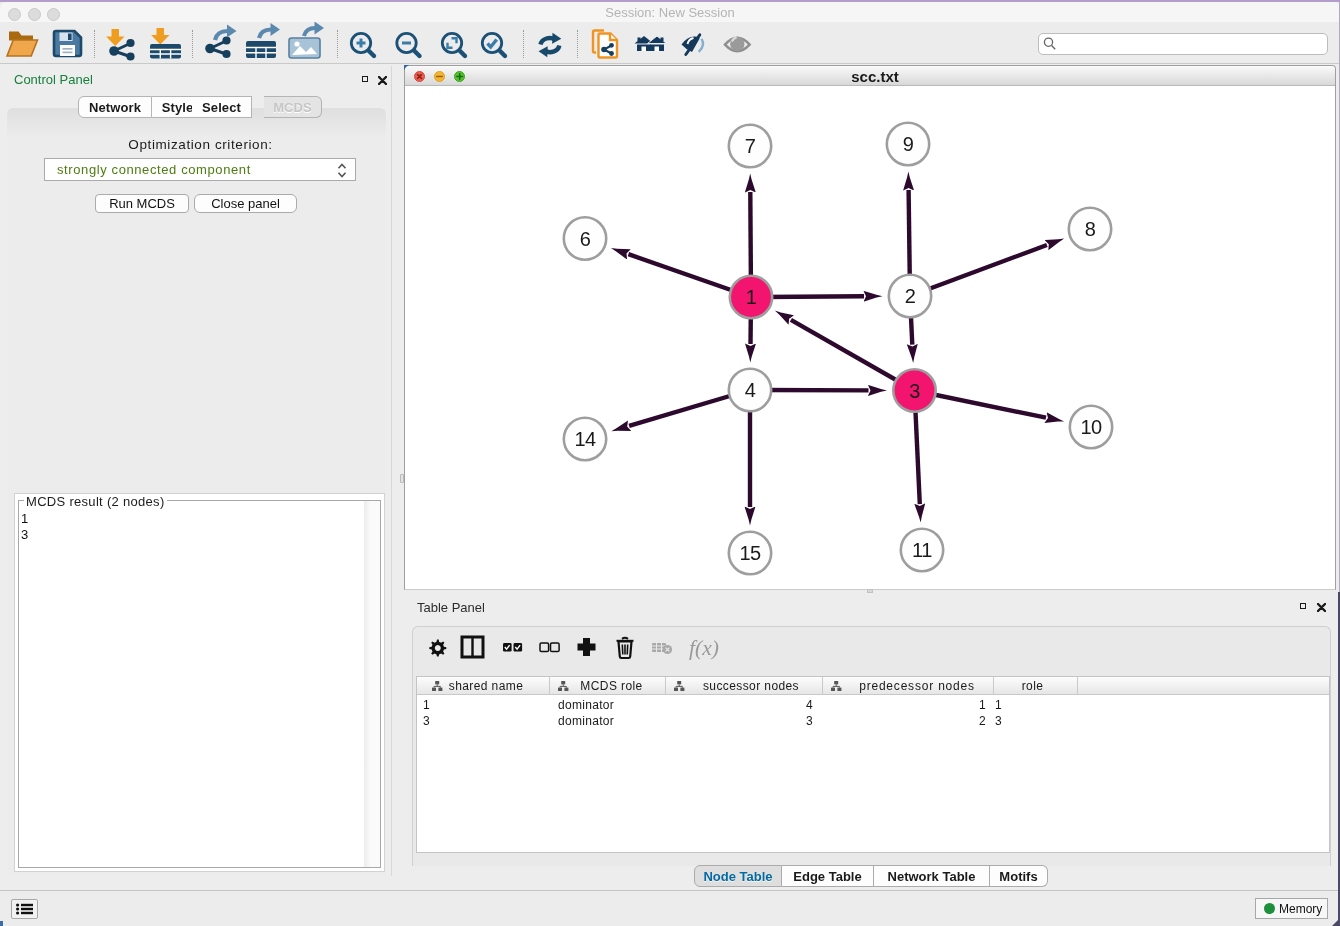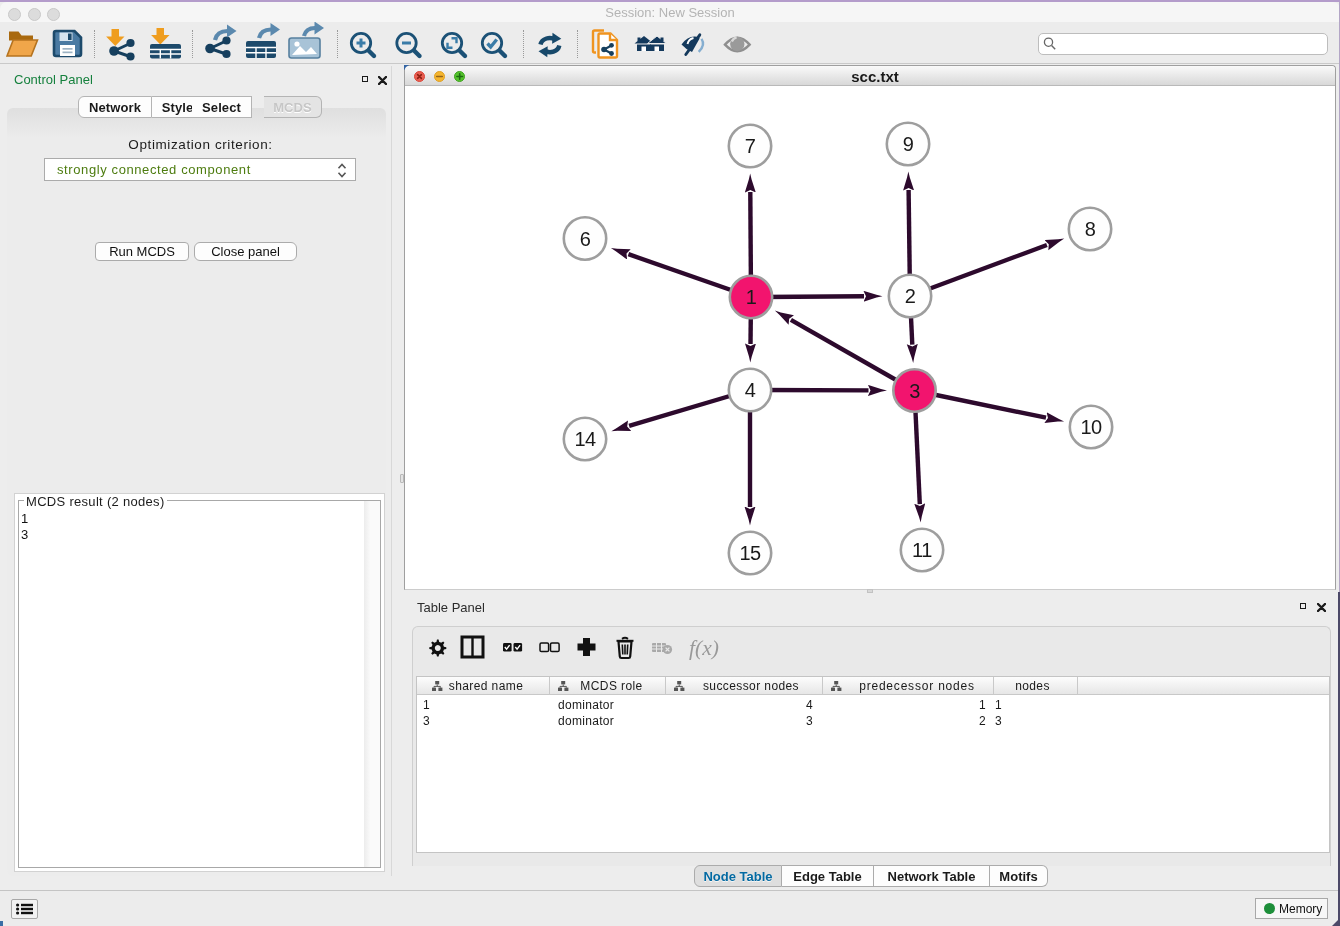--- a/index.html
+++ b/index.html
@@ -14,21 +14,21 @@
 
 #toolbar { left:0; top:22px; width:1340px; height:42px; background:#ececec; border-bottom:1px solid #c9c9c9; }
 .sep { position:absolute; top:8px; height:28px; width:0; border-left:1px dotted #9a9a9a; }
 #searchbox { left:1038px; top:33px; width:290px; height:22px; background:#ffffff; border:1px solid #bdbdbd; border-radius:5px; }
 
 #cp-title { left:14px; top:72px; font-size:13px; color:#15803d; }
 #cp-body { left:7px; top:108px; width:379px; height:768px; border-radius:6px; background:linear-gradient(#dfdfdf, #ececec 30px); }
 .tab { position:absolute; top:96px; height:22px; font-size:13px; font-weight:bold; letter-spacing:0.1px; color:#1a1a1a; text-align:center; line-height:21px; background:#fdfdfd; border:1px solid #b4b4b4; }
 #optlabel { left:11px; top:137px; width:379px; text-align:center; font-size:13.5px; letter-spacing:0.6px; color:#1c1c1c; }
 #optsel { left:44px; top:158px; width:312px; height:23px; background:#ffffff; border:1px solid #ababab; border-radius:0; font-size:13px; letter-spacing:0.6px; color:#4d7c0f; line-height:21px; padding-left:12px; }
-.btn { position:absolute; top:194px; height:19px; background:#fdfdfd; border:1px solid #ababab; border-radius:4px; font-size:13px; color:#111; text-align:center; line-height:17px;margin-top:48px; }
+.btn { position:absolute; top:194px; height:19px; background:#fdfdfd; border:1px solid #ababab; border-radius:4px; font-size:13px; color:#111; text-align:center; line-height:17px; }
 #mcdsbox { left:14px; top:493px; width:371px; height:379px; background:#ffffff; border:1px solid #d2d2d2; }
 #mcdslegend { left:24px; top:494px; font-size:13px; letter-spacing:0.3px; color:#1c1c1c; background:#ffffff; padding:0 2px; }
 #mcdstext { left:21px; top:511px; font-size:13px; color:#111; line-height:16px; }
 #mcdssb { left:364px; top:501px; width:16px; height:366px; background:linear-gradient(90deg,#ececec,#fafafa 40%,#fafafa); }
 
 #netwin { left:404px; top:64.5px; width:932px; height:525.5px; background:#ffffff; border:1px solid #9f9f9f; border-bottom:1px solid #cccccc; border-radius:4px 4px 0 0; }
 #nettb { left:0; top:0; width:930px; height:20px; background:linear-gradient(#fafafa,#d8d8d8); border-bottom:1px solid #b9b9b9; border-radius:4px 4px 0 0; }
 .mac { position:absolute; top:5px; width:11px; height:11px; border-radius:50%; }
 #nettitle { left:5px; top:2.5px; width:930px; text-align:center; font-size:15px; font-weight:bold; color:#1a1a1a; }
 
@@ -308,21 +308,21 @@
   </g>
 
   <text x="277" y="28.5" font-family="Liberation Serif, serif" font-style="italic" font-size="21.5" fill="#999999">f(x)</text>
 </svg>
 <div class="abs" id="tbl">
   <div class="abs" id="tblhead"></div>
   <div class="th" style="left:0; width:133px;"><span style="position:relative;left:3px;">shared name</span></div>
   <div class="th" style="left:133px; width:116px;"><span style="position:relative;left:4px;">MCDS role</span></div>
   <div class="th" style="left:249px; width:157px;"><span style="position:relative;left:7px;">successor nodes</span></div>
   <div class="th" style="left:406px; width:171px;"><span style="position:relative;left:9px;letter-spacing:0.8px;">predecessor nodes</span></div>
-  <div class="th" style="left:577px; width:84px;"><span style="position:relative;left:-3px;">nodes</span></div>
+  <div class="th" style="left:577px; width:84px;"><span style="position:relative;left:-3px;">role</span></div>
   <svg class="abs" style="left:0;top:0;" width="912" height="18" viewBox="0 0 912 18">
     <g fill="#555555">
       <g transform="translate(15,4)">
           <rect x="3.2" y="0" width="4" height="3.4"></rect>
           <rect x="0" y="6.6" width="4" height="3.4"></rect>
           <rect x="6.4" y="6.6" width="4" height="3.4"></rect>
           <path d="M5.2 3.4 v2 M2 6.6 v-1.2 h6.4 v1.2" stroke="#555" stroke-width="1" fill="none"></path>
         </g>
       <g transform="translate(141,4)">
           <rect x="3.2" y="0" width="4" height="3.4"></rect>

